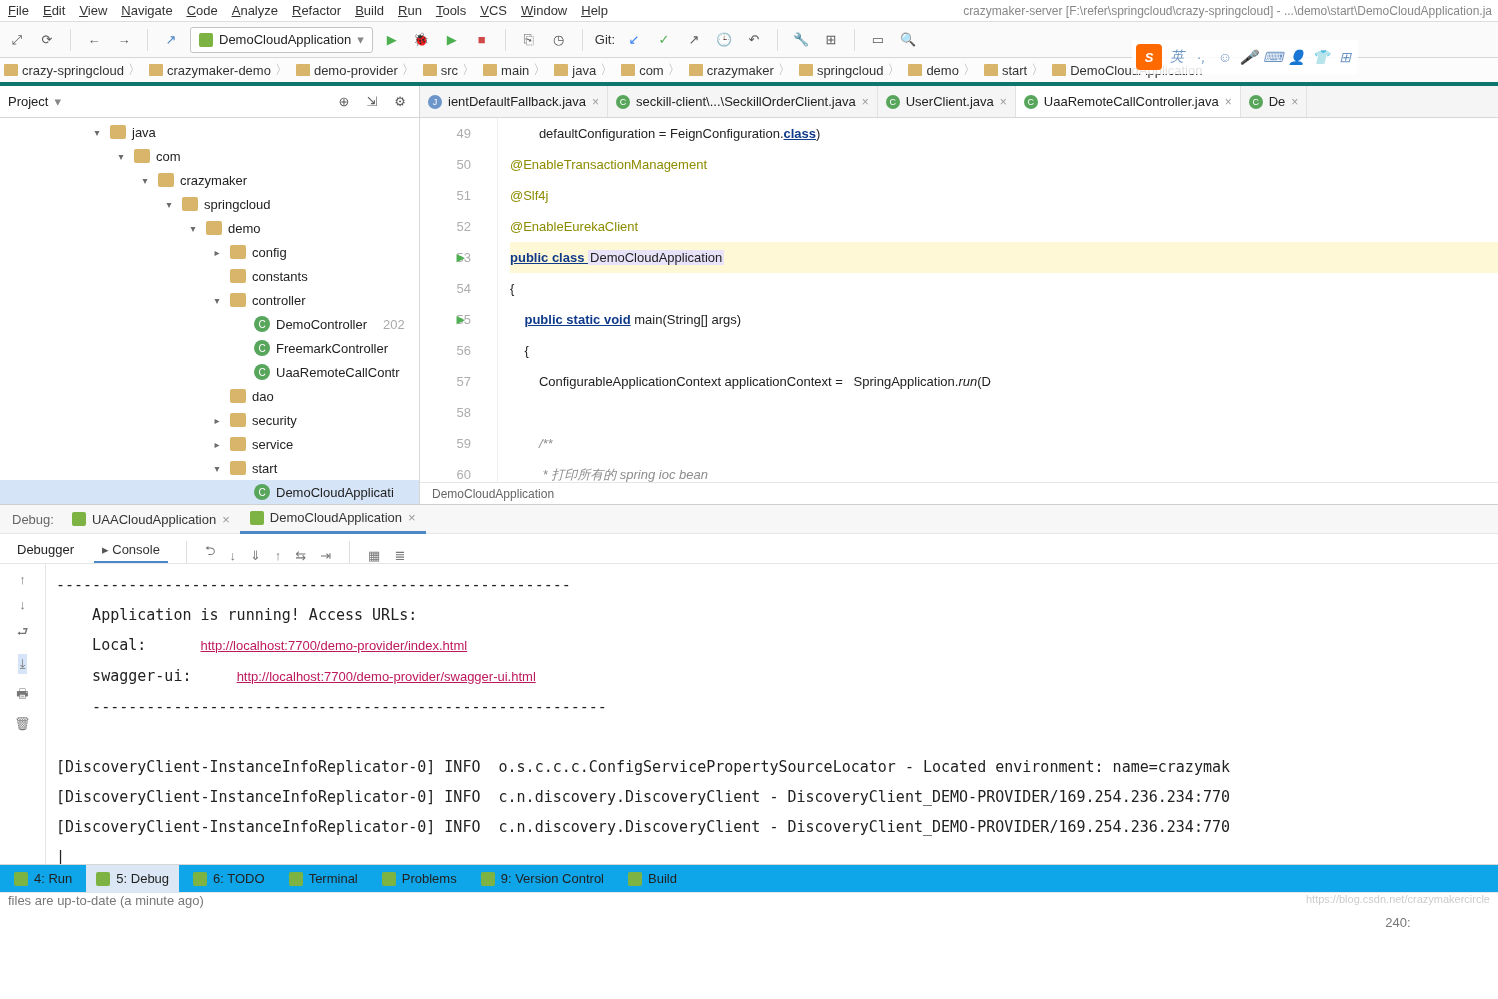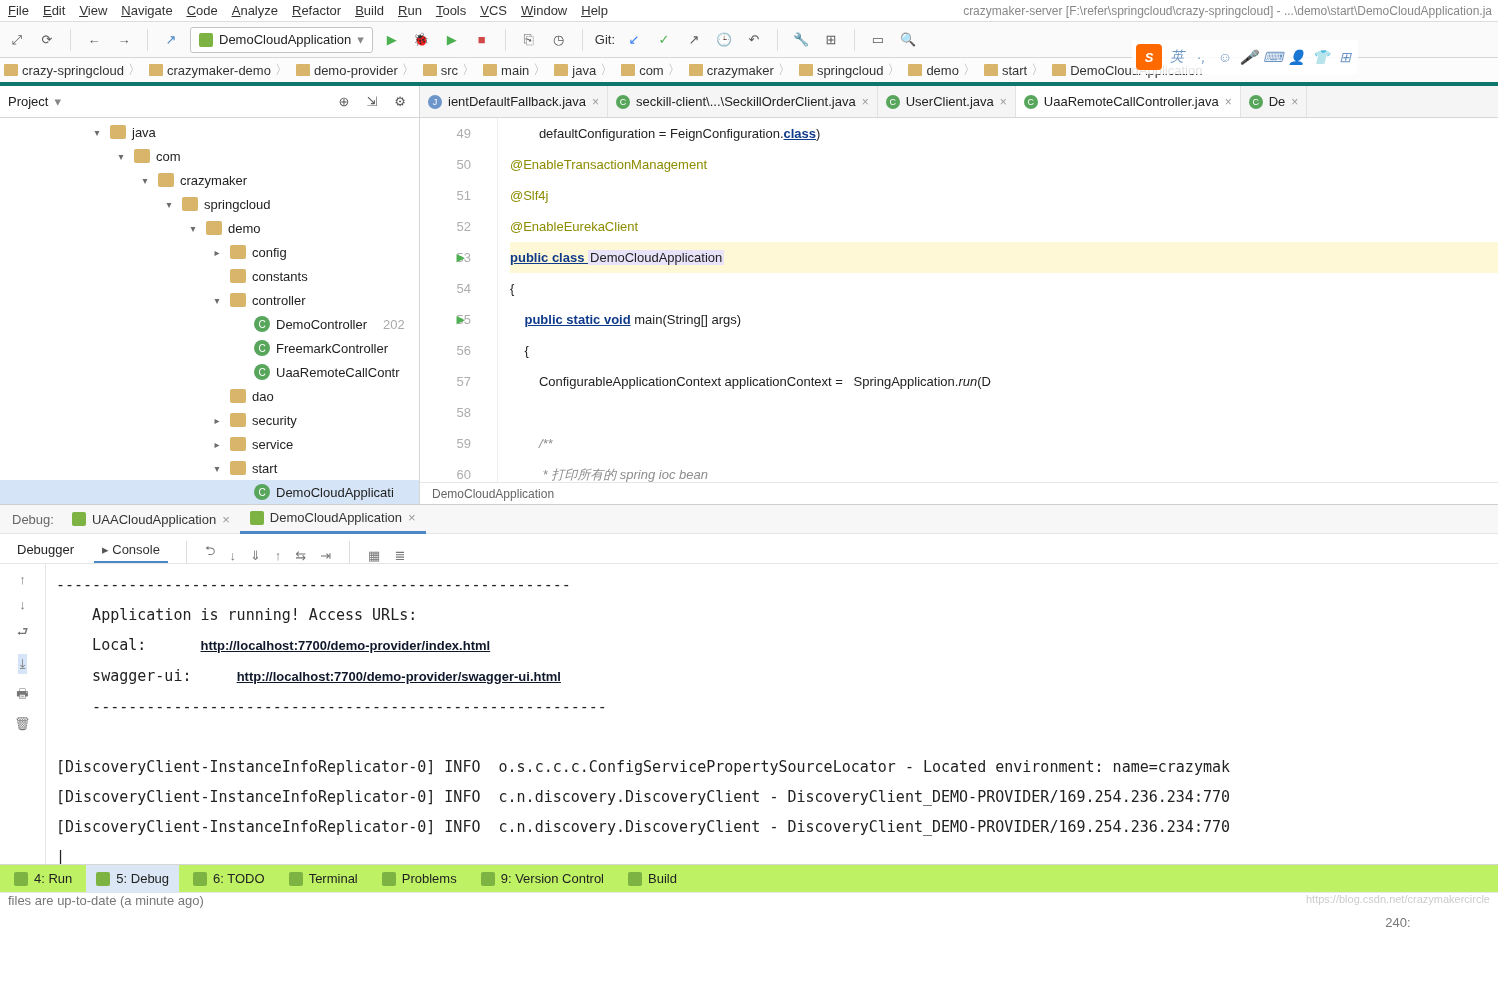--- a/index.html
+++ b/index.html
@@ -49,22 +49,22 @@
 .debugbar { height:30px; border-top:1px solid #d0d0d0; border-bottom:1px solid #e6e6e6; display:flex; align-items:center; padding-left:4px; background:#f7f7f7; }
 .dtab { height:30px; display:flex; align-items:center; gap:6px; padding:0 10px; color:#333; }
 .dtab.active { border-bottom:3px solid #4a88c7; }
 .dhead { height:30px; display:flex; align-items:flex-end; gap:14px; border-bottom:1px solid #e6e6e6; padding-left:9px; }
 .dsub { padding:4px 8px; }
 .dsub.active { border-bottom:2px solid #4a88c7; color:#333; }
 .dbtn { color:#777; }
 .console-wrap { display:flex; height:300px; }
 .cgutter { width:46px; border-right:1px solid #e6e6e6; display:flex; flex-direction:column; align-items:center; gap:10px; padding-top:8px; color:#777; }
 .console { flex:1; font-family:Consolas,monospace; font-size:15px; line-height:30px; white-space:pre; padding:6px 0 0 10px; overflow:hidden; }
-.console a { color:#0f172a; text-decoration:underline;font-weight:bold; }
-.bottom-tools { height:28px; border-top:1px solid #d6d6d6; display:flex; align-items:center; gap:4px; padding-left:4px; background:#bef264; font-size:12px; }
+.console a { color:#be185d; text-decoration:underline; }
+.bottom-tools { height:28px; border-top:1px solid #d6d6d6; display:flex; align-items:center; gap:4px; padding-left:4px; background:#0ea5e9; font-size:12px; }
 .btool { display:flex; align-items:center; gap:6px; padding:0 10px; height:28px; }
 .btool.active { background:#dbe7f4; }
 .status { height:22px; border-top:1px solid #e6e6e6; display:flex; align-items:flex-start; padding:0 8px; color:#777; font-size:12px; }
 .status .r { margin-left:auto; display:flex; gap:10px; align-items:center;flex-direction:column; }
 .ime { position:absolute; right:140px; top:40px; display:flex; gap:6px; align-items:center; background:rgba(255,255,255,.85); padding:4px; }
 .ime .logo { width:26px; height:26px; background:#ff6a00; border-radius:4px; color:#fff; font-weight:bold; display:flex; align-items:center; justify-content:center; font-style:italic; }
 .ime .it { width:18px; height:18px; display:flex; align-items:center; justify-content:center; color:#6b93c4; font-size:14px; }
 </style>
 </head>
 <body>

